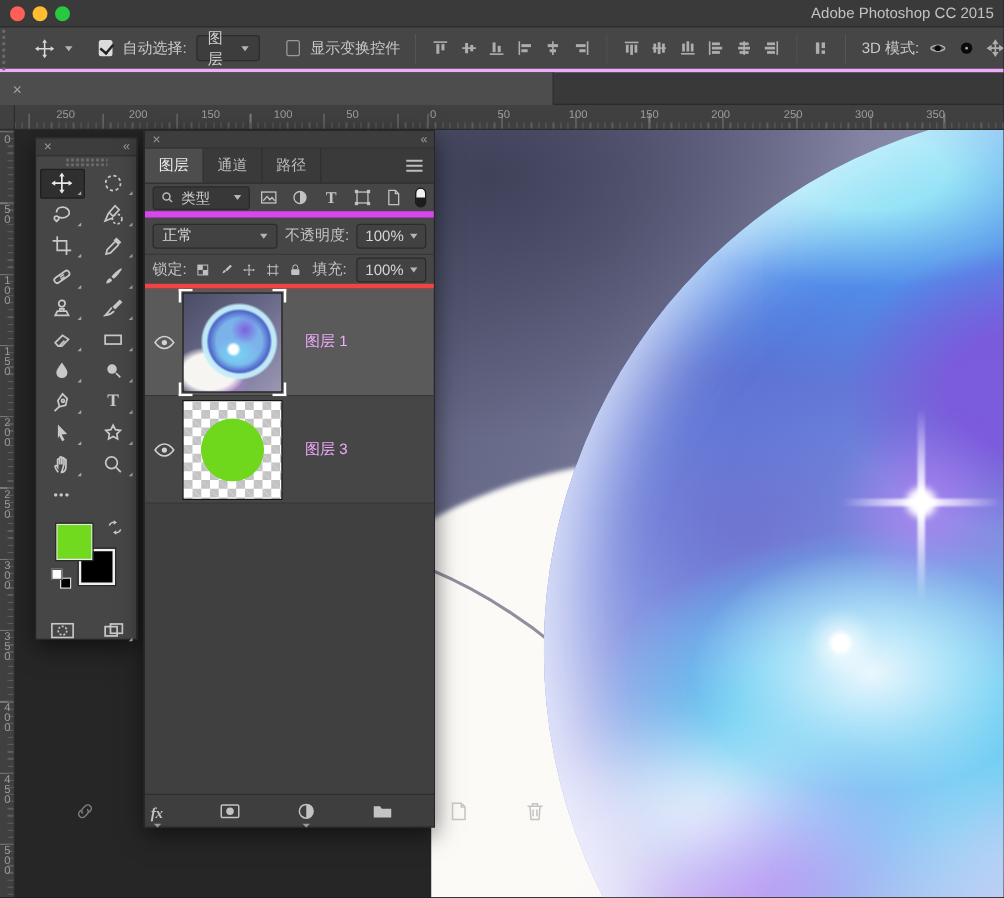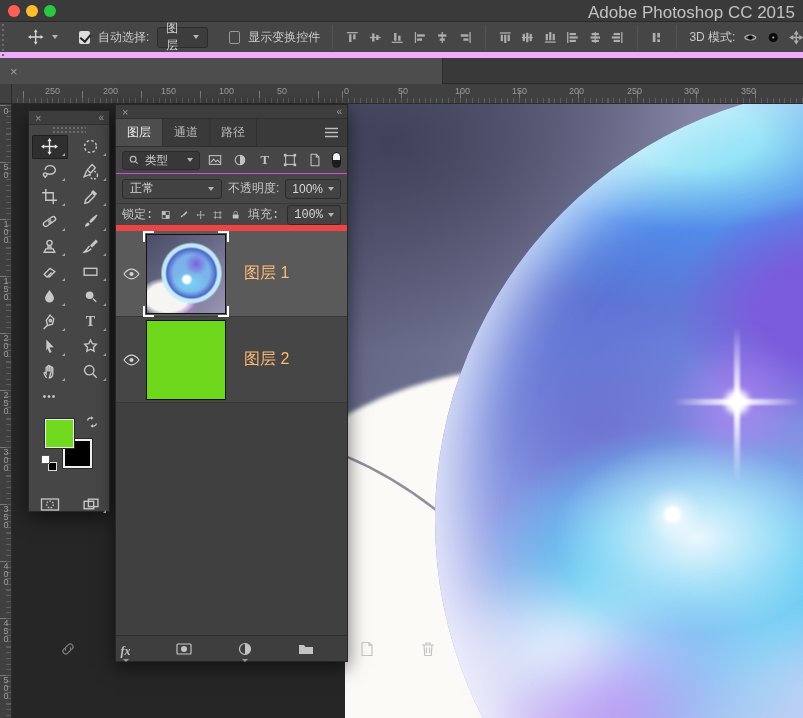--- a/index.html
+++ b/index.html
@@ -4,24 +4,24 @@
 <style>
   * { margin:0; padding:0; box-sizing:border-box; }
   html,body { background:#1e1e1e; }
   body { font-family:"Liberation Sans","DejaVu Sans",sans-serif; -webkit-font-smoothing:antialiased; }
   .window { position:relative; width:803px; height:718px; overflow:hidden; background:#262626; color:#cfcfcf; }
 
   
   .titlebar { position:absolute; left:0; top:0; width:803px; height:22px; background:#3a3a3a; border-bottom:1px solid #2a2a2a; }
   .traffic { position:absolute; top:5px; width:12px; height:12px; border-radius:50%; }
   .t-red { left:8px; } .t-yellow { left:26px; } .t-green { left:44px; }
-  .win-title { position:absolute; right:8px; top:3px; font-size:17px; color:#c2c2c2; }
-
-  
-  .optionsbar { position:absolute; left:0; top:22px; width:803px; height:36px; background:#464646; border-bottom:6px solid #f0abfc; display:flex; align-items:center; gap:8px; padding-left:10px; }
+  .win-title { position:absolute; right:8px; top:3px; font-size:12px; color:#c2c2c2; }
+
+  
+  .optionsbar { position:absolute; left:0; top:22px; width:803px; height:36px; background:#464646; border-bottom:3px solid #f0abfc; display:flex; align-items:center; gap:8px; padding-left:10px; }
   .opt-grip { position:absolute; left:0; top:0; width:7px; height:36px; background:radial-gradient(circle 1px at 3px 3px, #6a6a6a 0 1px, transparent 1.6px); background-size:7px 5px; }
   .chev { width:0; height:0; border-left:3.5px solid transparent; border-right:3.5px solid transparent; border-top:4px solid #b5b5b5; }
   .opt-check { width:13px; height:13px; border-radius:2px; background:#dcdcdc; position:relative; }
   .opt-check.checked::after { content:""; position:absolute; left:3px; top:1px; width:5px; height:8px; border:solid #222; border-width:0 2px 2px 0; transform:rotate(40deg); }
   .opt-check.empty { background:transparent; border:1px solid #9a9a9a; }
   .opt-label { font-size:12px; color:#c9c9c9; white-space:nowrap; }
   .opt-dd { display:flex; align-items:center; gap:8px; background:#3d3d3d; border:1px solid #2c2c2c; border-radius:3px; height:21px; padding:0 8px; font-size:12px; color:#d2d2d2; }
   .opt-sep { width:1px; height:24px; background:#383838; border-right:1px solid #555; margin:0 4px; }
   .aicon { width:17px; height:17px; opacity:.85; }
   .aicon rect { fill:#c0c0c0; } .aicon path { stroke:#c0c0c0; stroke-width:1.4; fill:none; }
@@ -117,42 +117,42 @@
   .mini-colors .mf { position:absolute; left:0; top:0; width:9px; height:9px; background:#fff; border:1px solid #555; z-index:1; }
   .tool-bottom { display:grid; grid-template-columns:41px 41px; justify-items:center; align-items:center; height:26px; }
 
   
   .layers { left:115px; top:104px; width:233px; height:558px; display:flex; flex-direction:column; }
   .lp-tabs { height:28px; background:#3a3a3a; display:flex; align-items:stretch; position:relative; border-bottom:1px solid #2f2f2f; }
   .lp-tab { padding:0 11px; display:flex; align-items:center; font-size:12px; color:#b9b9b9; border-right:1px solid #2f2f2f; }
   .lp-tab.active { background:#4d4d4d; color:#ececec; }
   .lp-menu { position:absolute; right:8px; top:8px; width:15px; height:11px; }
   .lp-row { display:flex; align-items:center; padding:0 6px; gap:6px; }
-  .lp-filter { height:27px; border-bottom:1px solid #d946ef; }
+  .lp-filter { height:27px; border-bottom:5px solid #d946ef; }
   .search-dd { display:flex; align-items:center; gap:6px; background:#383838; border:1px solid #2a2a2a; border-radius:3px; height:19px; padding:0 6px; font-size:11.5px; color:#cfcfcf; width:78px; }
   .fbtn { width:19px; height:17px; display:flex; align-items:center; justify-content:center; color:#c4c4c4; }
   .pill { width:9px; height:16px; border-radius:5px; background:linear-gradient(180deg,#f2f2f2 0 48%, #1d1d1d 52% 100%); border:1px solid #1a1a1a; margin-left:2px; }
   .lp-blend { height:30px; border-bottom:1px solid #383838; }
   .blend-dd { display:flex; align-items:center; justify-content:space-between; background:#424242; border:1px solid #2b2b2b; border-radius:3px; height:20px; padding:0 7px; font-size:12px; color:#d6d6d6; width:112px; }
   .val-dd { display:flex; align-items:center; gap:5px; background:#424242; border:1px solid #2b2b2b; border-radius:3px; height:20px; padding:0 6px; font-size:12px; color:#d6d6d6; }
   .lp-lab { font-size:12px; color:#c4c4c4; white-space:nowrap; }
-  .lp-lock { height:27px; border-bottom:6px solid #ef4444; gap:8px;font-family:Liberation Mono, monospace; }
+  .lp-lock { height:27px; border-bottom:4px solid #ef4444; gap:8px; }
   .lki { width:14px; height:14px; color:#c2c2c2; }
   .lki path, .lki rect, .lki circle { stroke:currentColor; stroke-width:1.2; fill:none; }
   .lki .f { fill:currentColor; stroke:none; }
   .layer-list { flex:1; background:#404040; overflow:hidden; }
   .lrow { height:86px; display:flex; align-items:center; background:#464646; border-bottom:1px solid #373737; position:relative; }
   .lrow.sel { background:#5a5a5a; }
   .eye-cell { width:30px; display:flex; justify-content:center; }
   .eye { width:17px; height:12px; }
   .eye path { stroke:#d2d2d2; stroke-width:1.2; fill:none; }
   .eye circle { fill:#d2d2d2; }
   .eye-empty { width:13px; height:13px; border:1px solid #5c5c5c; border-radius:2px; }
   .thumb { width:80px; height:80px; border:1px solid #141414; position:relative; flex:none; }
-  .lname { font-size:16px; color:#fdba74; margin-left:18px; white-space:nowrap; }
+  .lname { font-size:12px; color:#f0abfc; margin-left:18px; white-space:nowrap; }
   .lock-cell { position:absolute; right:22px; top:50%; transform:translateY(-50%); width:14px; height:15px; color:#cfcfcf; }
   .sel-c { position:absolute; width:11px; height:11px; border:2px solid #fff; }
   .c-tl { left:-4px; top:-4px; border-right:none; border-bottom:none; }
   .c-tr { right:-4px; top:-4px; border-left:none; border-bottom:none; }
   .c-bl { left:-4px; bottom:-4px; border-right:none; border-top:none; }
   .c-br { right:-4px; bottom:-4px; border-left:none; border-top:none; }
   .art-ball { width:100%; height:100%;
     background:
       radial-gradient(circle 6px at 51% 57%, #fff 0 55%, rgba(255,255,255,0) 100%),
       radial-gradient(ellipse 26px 18px at 54% 62%, rgba(118,216,246,.95), rgba(118,216,246,0) 72%),
@@ -623,33 +623,33 @@
         <div class="thumb">
           <div class="art-ball"></div>
           <span class="sel-c c-tl"></span>
             <span class="sel-c c-tr"></span>
             <span class="sel-c c-bl"></span>
             <span class="sel-c c-br"></span>
         </div>
         <span class="lname">图层 1</span>
       </div>
 
-
       <div class="lrow">
         <div class="eye-cell">
           <svg class="eye" viewBox="0 0 17 12">
               <path d="M1 6c2.3-3.2 4.8-4.8 7.5-4.8S13.7 2.8 16 6c-2.3 3.2-4.8 4.8-7.5 4.8S3.3 9.2 1 6z"></path>
               <circle cx="8.5" cy="6" r="2.1"></circle>
             </svg>
         </div>
         <div class="thumb">
-            <div class="art-green"></div>
+            <div class="art-checker"></div>
           </div>
-        <span class="lname">图层 2</span>
+        <span class="lname">图层 3</span>
       </div>
+
 
       <div class="lp-empty"></div>
     </div>
 
     <div class="lp-footer">
       <div class="fico dim"><svg viewBox="0 0 16 16">
             <path d="M6.2 9.8a2.8 2.8 0 0 1 0-4l2-2a2.8 2.8 0 0 1 4 4l-1.1 1.1"></path>
             <path d="M9.8 6.2a2.8 2.8 0 0 1 0 4l-2 2a2.8 2.8 0 0 1-4-4l1.1-1.1"></path>
           </svg></div>
       <div class="fico drop-mini"><span class="fx-t">fx</span></div>

